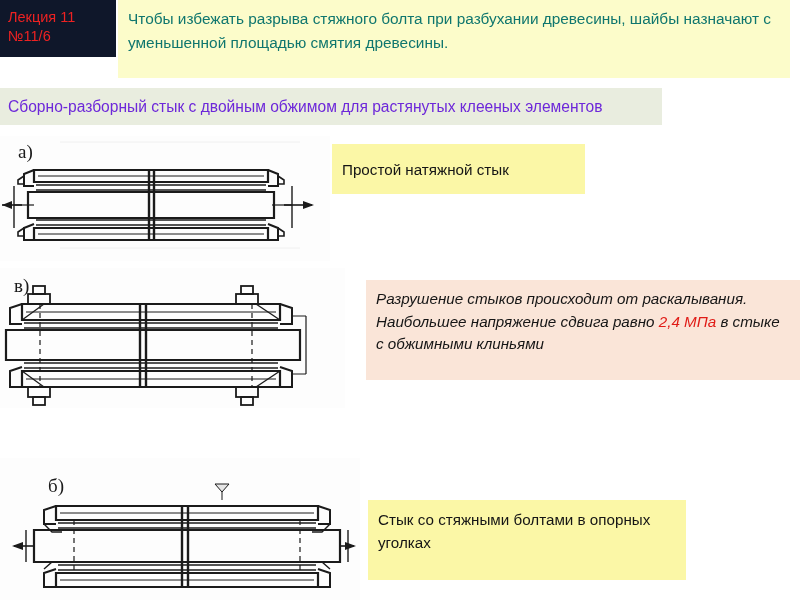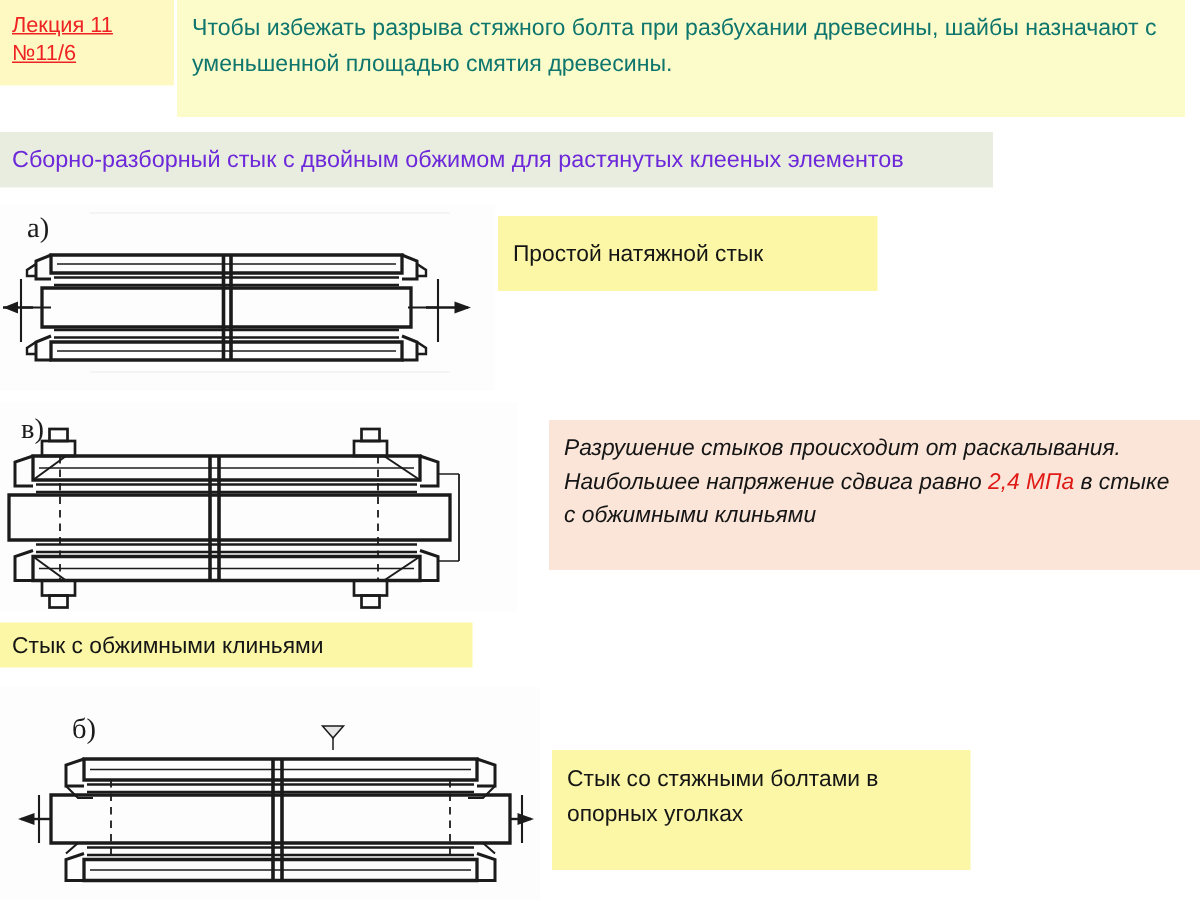--- a/index.html
+++ b/index.html
@@ -23,28 +23,27 @@
     background: #ffffff;
   }
 
   
   .lecture-tag {
     position: absolute;
     left: 0;
     top: 0;
     width: 116px;
     height: 57px;
-    background: #fef9c3;
+    background: #0f172a;
     color: #ee2222;
     font-size: 14.5px;
     line-height: 19px;
     padding: 8px 0 0 8px;
     box-sizing: border-box;
     white-space: pre-line;
-    text-decoration: underline;
   }
 
   .header-note {
     position: absolute;
     left: 118px;
     top: 0;
     width: 672px;
     height: 78px;
     background: #fcfcca;
     box-sizing: border-box;
@@ -111,21 +110,21 @@
     background: #fbf7a6;
     display: flex;
     align-items: center;
     padding-left: 8px;
     font-size: 15.2px;
   }
 
   .callout-bolts {
     left: 368px;
     top: 500px;
-    width: 279px;
+    width: 318px;
     height: 80px;
     background: #fbf7a6;
     padding: 8px 12px 0 10px;
     font-size: 15.2px;
     line-height: 23px;
   }
 
   
   .figure {
     position: absolute;
@@ -259,21 +258,20 @@
         <line x1="292" y1="48" x2="306" y2="48" stroke-width="1"></line>
         <line x1="292" y1="106" x2="306" y2="106" stroke-width="1"></line>
       </g>
     </svg>
   </div>
 
   <div class="callout callout-failure">
     <span>Разрушение стыков происходит от раскалывания. Наибольшее напряжение сдвига  равно </span><span class="hl">2,4 МПа</span><span> в стыке с обжимными клиньями</span>
   </div>
 
-  <div class="callout callout-wedge">Стык с обжимными клиньями</div>
 
   <div class="figure" style="left:0px; top:458px;">
     <svg width="360" height="142" viewBox="0 0 360 142">
       <rect x="0" y="0" width="360" height="142" fill="#fdfdfd"></rect>
       <text class="fig-label" x="48" y="34">б)</text>
       <g fill="none" stroke="#1b1b1b" stroke-width="1.6">
 
         <path d="M56 48 L318 48 L318 62 L56 62 Z" stroke-width="2.2"></path>
         <line x1="60" y1="55" x2="314" y2="55" stroke-width="1"></line>
         <line x1="58" y1="65" x2="316" y2="65"></line>

